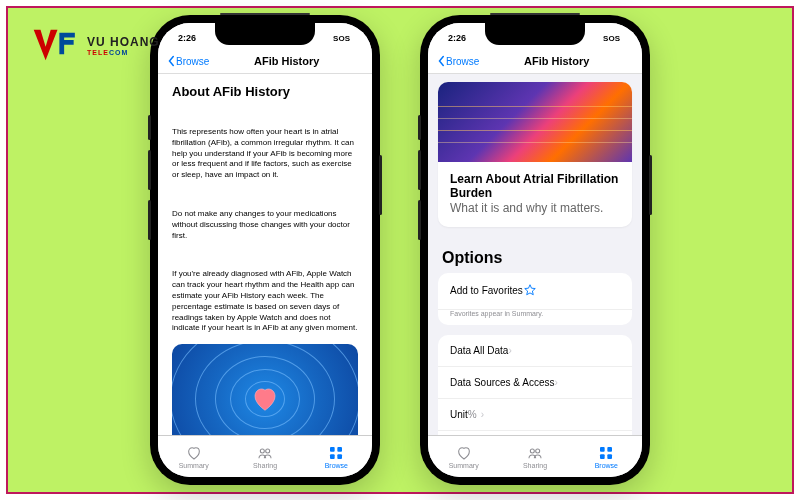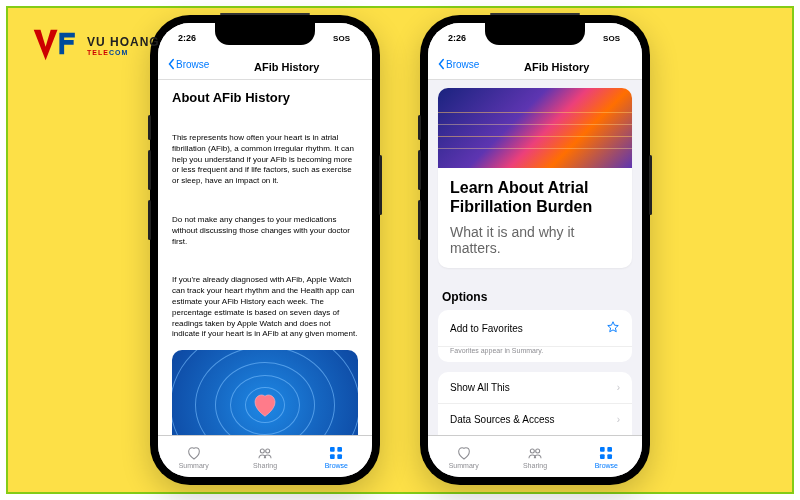--- a/index.html
+++ b/index.html
@@ -1,17 +1,17 @@
 <!DOCTYPE html>
 <html><head>
 <meta charset="utf-8">
 <style>
 * { margin: 0; padding: 0; box-sizing: border-box; font-family: -apple-system, BlinkMacSystemFont, "Segoe UI", Helvetica, Arial, sans-serif; }
 body { background: #fff; width: 800px; height: 500px; position: relative; }
-.frame { position: absolute; inset: 6px; border: 2px solid #84cc16; background: #fde047; }
+.frame { position: absolute; inset: 6px; border: 2px solid #be185d; background: #bef264; }
 .watermark { position: absolute; top: 20px; left: 24px; z-index: 50; display: flex; align-items: center; }
 .watermark-v { display: flex; align-items: baseline; }
 .watermark-v svg { height: 34px; }
 .watermark-text { margin-left: 4px; }
 .watermark-main { font-size: 12px; font-weight: 700; color: #212121; letter-spacing: 1px; }
 .watermark-sub { font-size: 7px; font-weight: 700; letter-spacing: 1px; }
 .watermark-sub .t1 { color: #c00; }
 .watermark-sub .t2 { color: #049; }
 
 .phones { position: absolute; left: 50%; top: 50%; transform: translate(-50%, -50%); display: flex; gap: 40px; }
@@ -25,46 +25,46 @@
 .notch { position: absolute; top: 0; left: 50%; transform: translateX(-50%); width: 100px; height: 22px; background: #000; border-radius: 0 0 14px 14px; z-index: 10; }
 
 .status-bar { height: 30px; display: flex; justify-content: space-between; align-items: center; padding: 0 16px 0 20px; font-size: 9px; font-weight: 600; background: #fff; }
 .status-right { display: flex; align-items: flex-start; gap: 3px; font-size: 8px; }
 
 .nav-bar { background: #fff; border-bottom: 0.5px solid #ddd; }
 .nav-back { display: flex; align-items: center; color: #007aff; font-size: 10px; }
 .nav-back svg { width: 10px; height: 12px; }
 .nav-title { flex: 1; text-align: center; font-size: 11px; font-weight: 600; margin-left: -40px; }
 .nav-inline { display: flex; align-items: center; padding: 2px 8px 6px; }
-.nav-inline .nav-title { margin-left: 0; font-size: 11px; margin-top: 6px; }
+.nav-inline .nav-title { margin-left: 0; font-size: 11px; }
 
 .content { flex: 1; overflow: hidden; background: #f2f2f7; }
 .content-white { background: #fff; padding: 10px 14px; }
 
 .section-title { font-size: 13px; font-weight: 700; margin-bottom: 8px; }
 .para { font-size: 8px; line-height: 1.35; margin-bottom: 8px; color: #000; margin-top: 28px; }
 
 .hero-card { margin: 8px 10px; background: #fff; border-radius: 10px; overflow: hidden; box-shadow: 0 1px 2px rgba(0,0,0,0.05); }
 .hero-img { height: 80px; background: linear-gradient(135deg, #1a237e 0%, #5e35b1 40%, #ec407a 55%, #ff6f00 70%, #5e35b1 100%); position: relative; overflow: hidden; }
 .hero-img::before, .hero-img::after { content: ""; position: absolute; left: 0; right: 0; border-top: 1px solid rgba(255,200,100,0.5); }
 .hero-img::before { top: 30%; } .hero-img::after { top: 60%; }
 .wave-lines { position: absolute; inset: 0; }
 .wave-lines::before, .wave-lines::after { content: ""; position: absolute; left: 0; right: 0; border-top: 1px solid rgba(255,220,150,0.4); }
 .wave-lines::before { top: 45%; } .wave-lines::after { top: 75%; }
 .hero-body { padding: 10px 12px 12px; }
-.hero-title { font-size: 16px; font-weight: 700; line-height: 1.2; }
-.hero-sub { font-size: 14px; color: #666; margin-top: 8px; }
+.hero-title { font-size: 12px; font-weight: 700; line-height: 1.2; }
+.hero-sub { font-size: 12px; color: #666; margin-top: 0; }
 
 .heart-banner { margin-top: 10px; height: 110px; border-radius: 10px; background: radial-gradient(circle at center, #1e88e5 0%, #1565c0 50%, #0d47a1 100%); position: relative; overflow: hidden; display: flex; align-items: center; justify-content: center; }
 .heart-banner svg { width: 30px; height: 30px; }
 .ripple { position: absolute; border: 1.5px solid rgba(120,190,255,0.6); border-radius: 50%; }
 
-.options-header { font-size: 12px; font-weight: 700; padding: 14px 14px 6px; }
+.options-header { font-size: 16px; font-weight: 700; padding: 14px 14px 6px; }
 .list-group { margin: 0 10px 10px; background: #fff; border-radius: 10px; overflow: hidden; }
-.list-item { padding: 10px 12px; display: flex; justify-content: space-between; align-items: center; font-size: 10px; border-bottom: 0.5px solid #eee; }
+.list-item { padding: 10px 12px; display: flex; justify-content: flex-start; align-items: center; font-size: 10px; border-bottom: 0.5px solid #eee; }
 .list-item:last-child { border-bottom: none; }
 .list-value { color: #8e8e93; font-size: 10px; display: flex; align-items: center; gap: 4px; }
 .list-hint { font-size: 7px; color: #8e8e93; padding: 0 12px 8px; }
 .chevron { color: #c7c7cc; }
 .star-icon { color: #007aff; }
 
 .tab-bar { height: 42px; background: rgba(255,255,255,0.95); border-top: 0.5px solid #ccc; display: flex; }
 .tab { flex: 1; display: flex; flex-direction: column; align-items: center; justify-content: center; gap: 1px; color: #8e8e93; }
 .tab.active { color: #007aff; }
 .tab svg { width: 16px; height: 16px; }
@@ -225,21 +225,21 @@
                 <svg width="14" height="14" viewBox="0 0 24 24">
                     <path d="M12 3l2.6 5.9 6.4.6-4.9 4.3 1.5 6.3L12 17l-5.6 3.1 1.5-6.3L3 9.5l6.4-.6z" fill="none" stroke="#007aff" stroke-width="1.6"></path>
                   </svg>
               </span>
             </div>
             <div class="list-hint">Favorites appear in Summary.</div>
           </div>
 
           <div class="list-group">
             <div class="list-item">
-              <span>Show All This</span>
+              <span>Data All Data</span>
               <span class="list-value chevron">›</span>
             </div>
             <div class="list-item">
               <span>Data Sources &amp; Access</span>
               <span class="list-value chevron">›</span>
             </div>
             <div class="list-item">
               <span>Unit</span>
               <span class="list-value">
                   <span>%</span>

